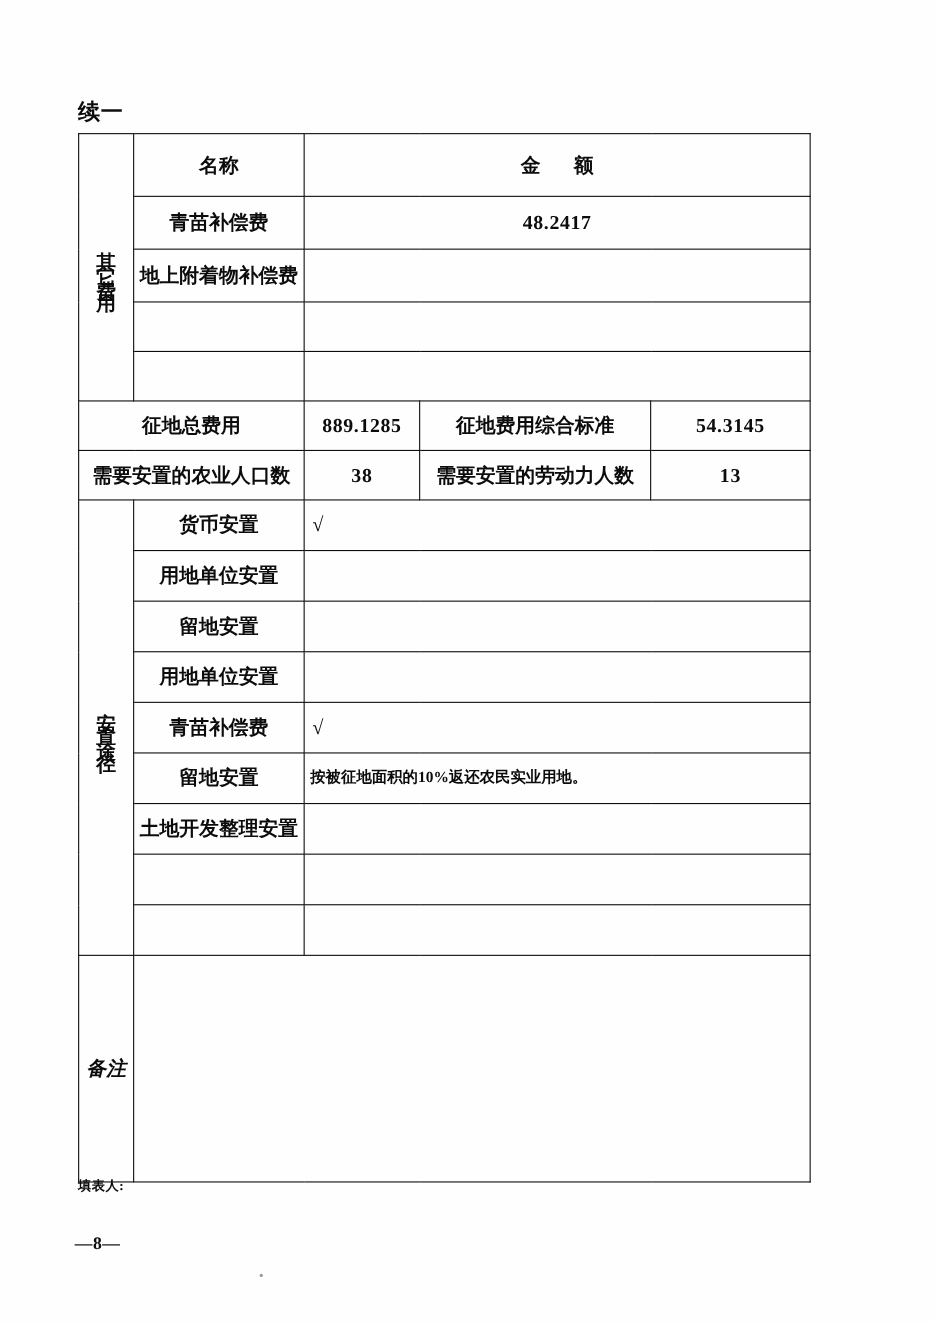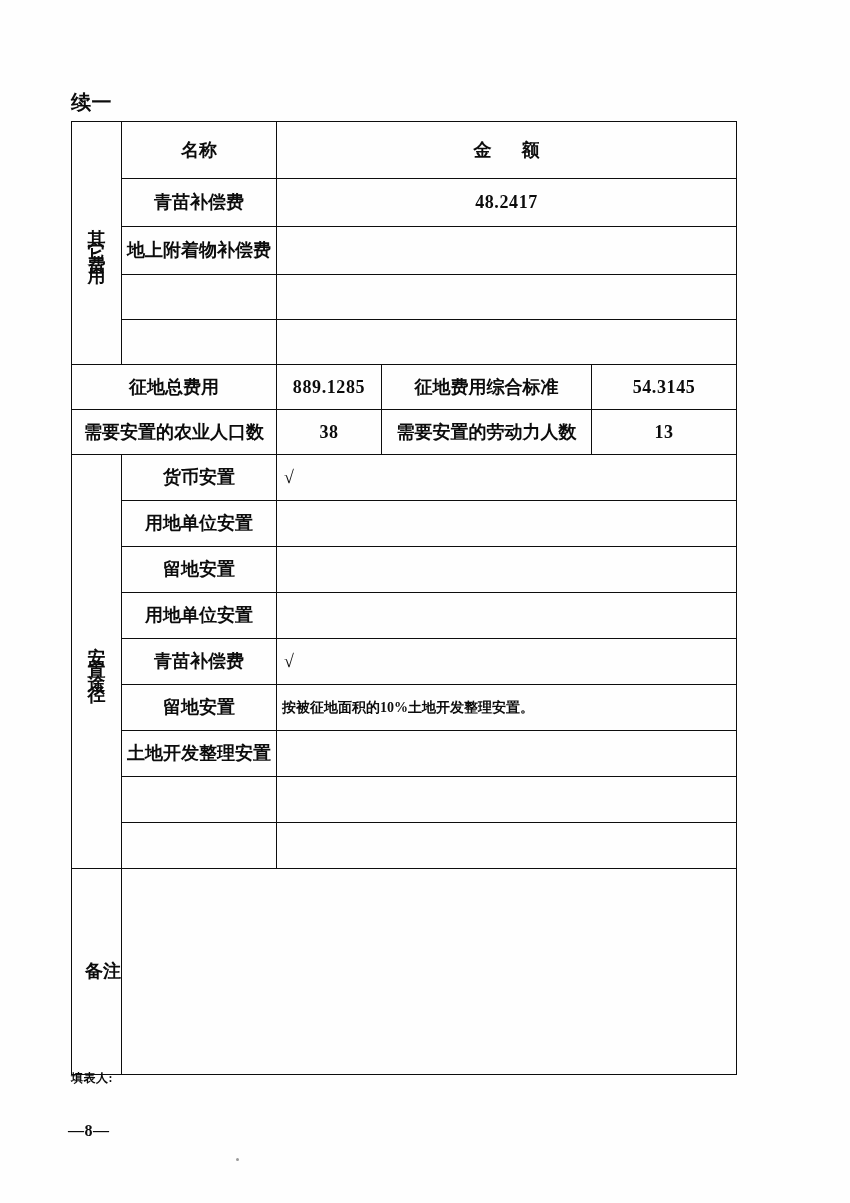--- a/index.html
+++ b/index.html
@@ -99,23 +99,24 @@
     font-family: "Liberation Serif", "DejaVu Serif", serif;
     letter-spacing: 0.6px;
   }
 
   .check {
     font-size: 15px;
     font-weight: 700;
   }
 
   .remark-label {
-    text-align: right;
+    text-align: center;
     font-size: 14.5px;
     font-weight: 700;
+    font-style: italic;
   }
 
   
   .filler-line {
     position: absolute;
     left: 71px;
     top: 1070px;
     font-size: 12px;
     font-weight: 700;
     letter-spacing: 0.5px;
@@ -220,21 +221,21 @@
         <td class="valuecell leftpad check" colspan="3"></td>
       </tr>
 
       <tr>
         <td class="namecell" style="height:45px">青苗补偿费</td>
         <td class="valuecell leftpad check" colspan="3">√</td>
       </tr>
 
       <tr>
         <td class="namecell" style="height:45px">留地安置</td>
-        <td class="valuecell note" colspan="3">按被征地面积的10%土地开发整理安置。</td>
+        <td class="valuecell note" colspan="3">按被征地面积的10%返还农民实业用地。</td>
       </tr>
 
       <tr>
         <td class="namecell" style="height:45px">土地开发整理安置</td>
         <td class="valuecell leftpad check" colspan="3"></td>
       </tr>
 
       <tr>
         <td class="namecell" style="height:45px"></td>
         <td class="valuecell leftpad check" colspan="3"></td>

